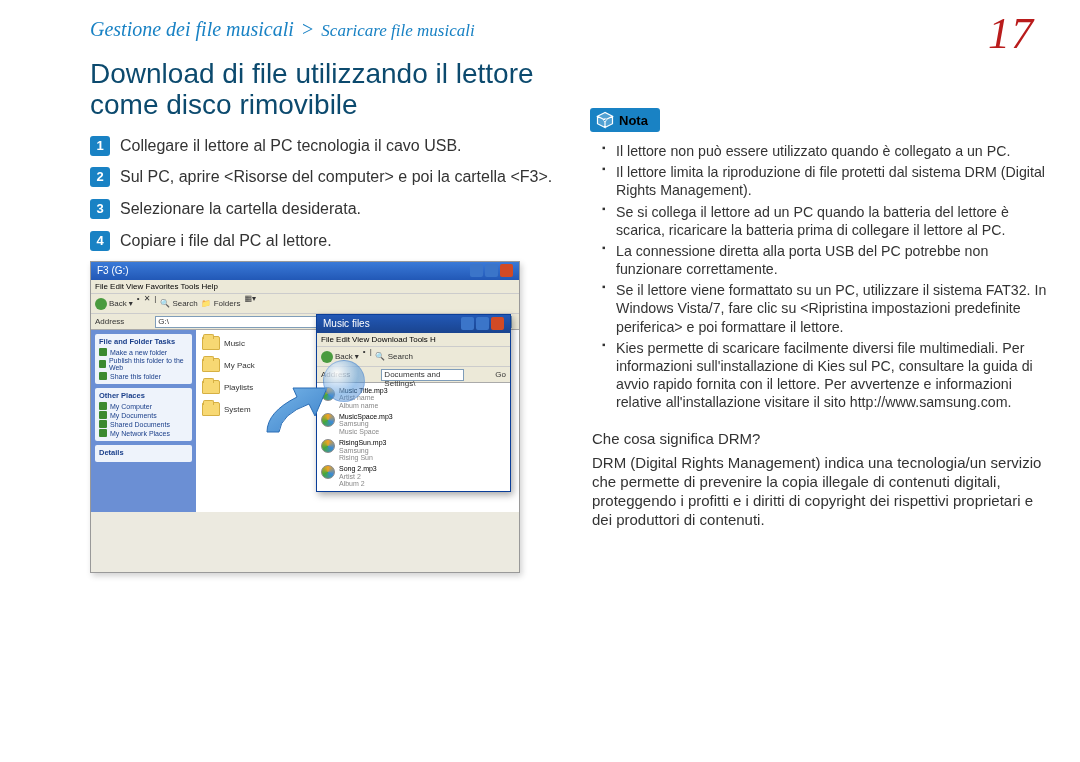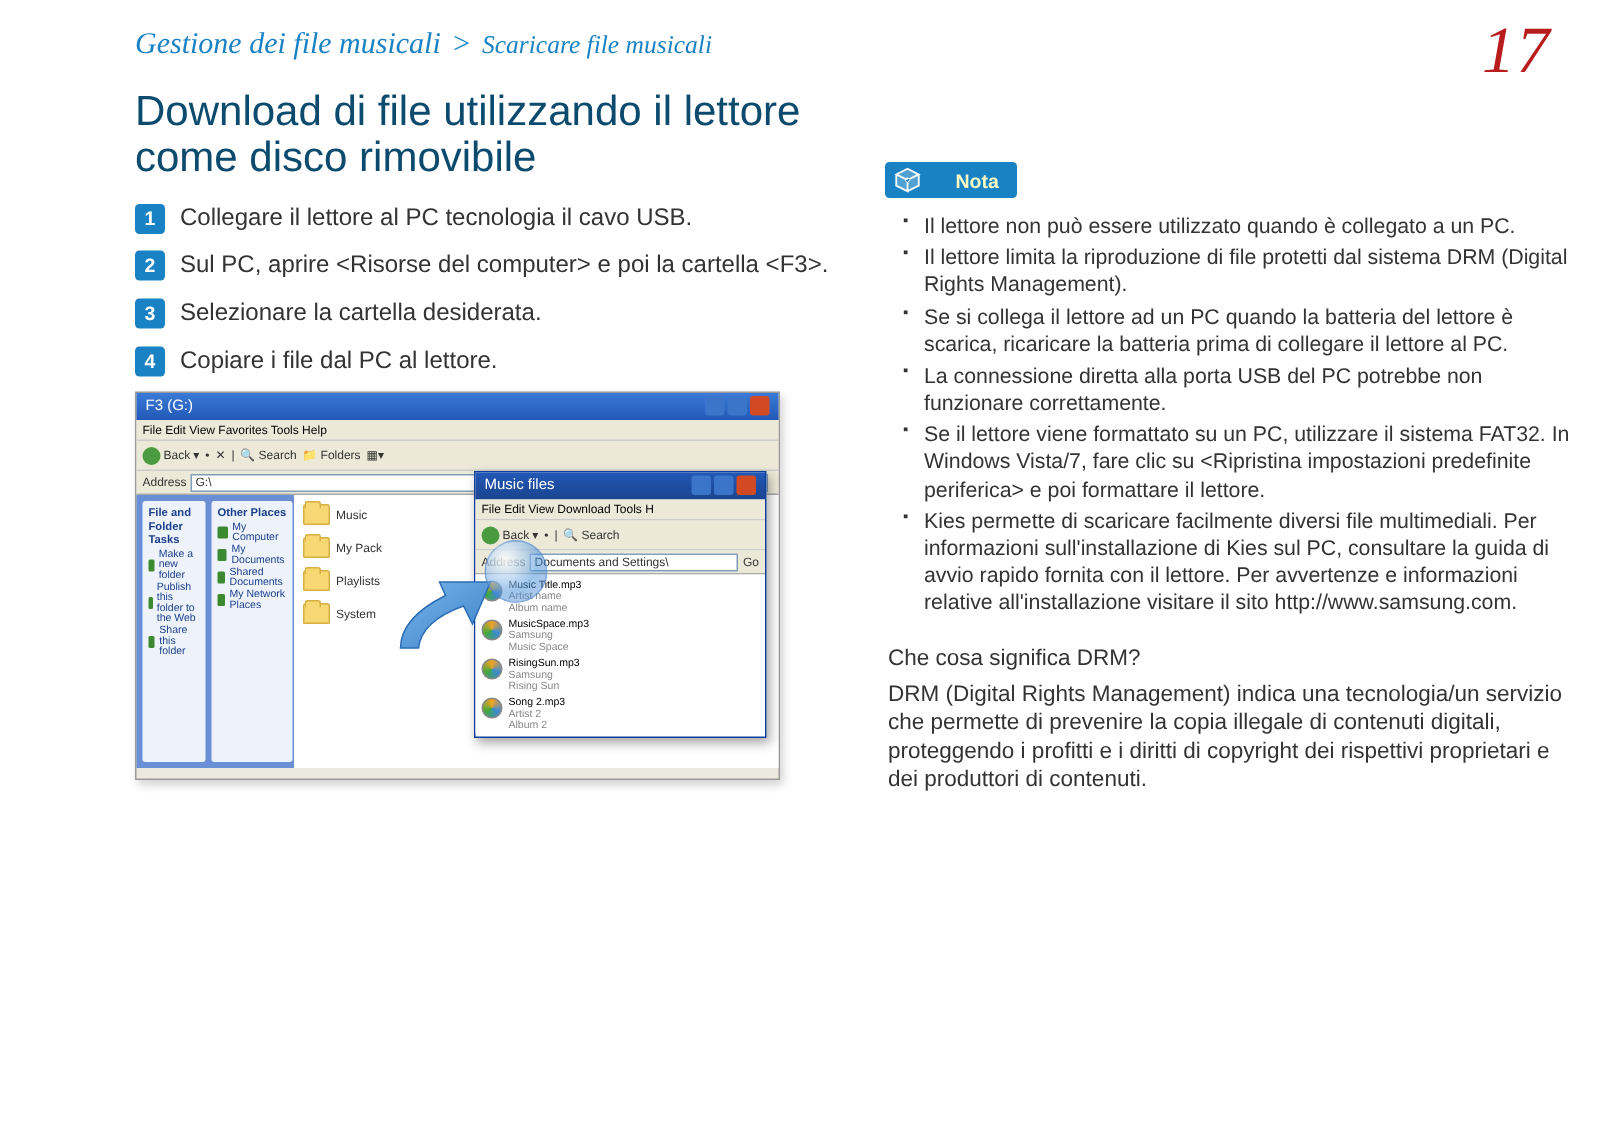--- a/index.html
+++ b/index.html
@@ -66,40 +66,40 @@
     border-radius: 3px;
     font-size: 13px;
     font-weight: bold;
     text-align: center;
     line-height: 20px;
     margin-right: 10px;
     margin-top: 1px;
   }
   .screenshot-mock {
     width: 430px;
-    height: 259px;
+    height: 312px;
     border: 1px solid #999;
     position: relative;
     background: #eceae0;
     font-size: 9px;
     box-shadow: 2px 3px 6px rgba(0,0,0,0.18);
   }
   .win-title { background: linear-gradient(#3a7ad8,#2258b6); color:#fff; height:18px; line-height:18px; padding:0 6px; font-size:10px; display:flex; justify-content:space-between;}
   .win-title .btns { display:flex; gap:2px;}
   .win-title .b { width:13px; height:13px; background:#d24a24; border-radius:2px; margin-top:2px;}
   .win-title .b.min { background:#3b75c9;}
   .win-title .b.max { background:#3b75c9;}
   .menu-bar { background:#ece9d8; height:14px; line-height:14px; padding:0 4px; font-size:8px; color:#000; border-bottom:1px solid #ccc;}
-  .tool-bar { background:#ece9d8; height:20px; display:flex; align-items:center; gap:4px; padding:0 4px; border-bottom:1px solid #ccc; font-size:8px;}
+  .tool-bar { background:#ece9d8; height:20px; display:flex; gap:4px; padding:0 4px; border-bottom:1px solid #ccc; font-size:8px;}
   .tb-btn { display:flex; align-items:center; gap:2px;}
   .tb-icon { width:12px; height:12px; border-radius:50%; background:#4a9b3f; }
-  .addr-bar { background:#ece9d8; height:16px; display:flex; align-items:center; padding:0 4px; font-size:8px; border-bottom:1px solid #aaa;}
+  .addr-bar { background:#ece9d8; height:16px; display:flex; align-items:center; padding:0 4px; font-size:8px; border-bottom:1px solid #aaa;gap:28px;}
   .addr-input { flex:1; background:#fff; border:1px solid #7f9db9; height:12px; margin:0 3px; padding:0 2px; font-size:8px;}
   .body-area { display:flex; height:182px; }
-  .side-panel { width:105px; background:#6b8fd4; padding:4px; display:flex; flex-direction:row; gap:4px;}
+  .side-panel { width:105px; background:#6b8fd4; padding:4px; display:flex; flex-direction:column; gap:4px;}
   .panel-box { background:#eef3fb; border-radius:2px; padding:3px 4px; font-size:7px; color:#1a3f8a;}
   .panel-box .hdr { font-weight:bold; color:#1a3f8a; margin-bottom:2px; font-size:7.5px;}
   .panel-box .itm { display:flex; align-items:center; gap:3px; margin:1px 0; color:#1a3f8a;}
   .pic { width:8px; height:8px; background:#3c8a2f; border-radius:1px;}
   .folder-area { flex:1; background:#fff; padding:6px; display:flex; flex-direction:column; gap:8px;}
   .folder-row { display:flex; align-items:center; gap:4px; font-size:8px;}
   .fldr { width:18px; height:14px; background:#f7d873; border:1px solid #d6b043; border-radius:2px 2px 1px 1px; position:relative;}
   .fldr::before { content:''; position:absolute; top:-3px; left:0; width:9px; height:4px; background:#f7d873; border:1px solid #d6b043; border-bottom:none; border-radius:2px 2px 0 0;}
   .sub-window {
     position:absolute;
@@ -124,22 +124,22 @@
     z-index:4;
   }
   .drag-circle {
     position:absolute; right:-34px; top:-22px;
     width:42px; height:42px;
     border-radius:50%;
     background:radial-gradient(circle at 32% 30%, rgba(255,255,255,0.85), rgba(80,150,220,0.55) 55%, rgba(40,100,190,0.35));
     border:1px solid rgba(60,120,200,0.4);
   }
   .nota-tag {
-    display:inline-flex; align-items:center; gap:23px;
-    background:#1982c4; color:#fef9c3;
+    display:inline-flex; align-items:center; gap:5px;
+    background:#1982c4; color:#000000;
     font-size:13px; font-weight:bold;
     padding:3px 12px 3px 6px;
     border-radius:3px;
     margin-bottom:10px;
   }
   .nota-icon {
     width:18px; height:18px;
     display:inline-block; position:relative;
   }
   .nota-icon svg { width:18px; height:18px; }

